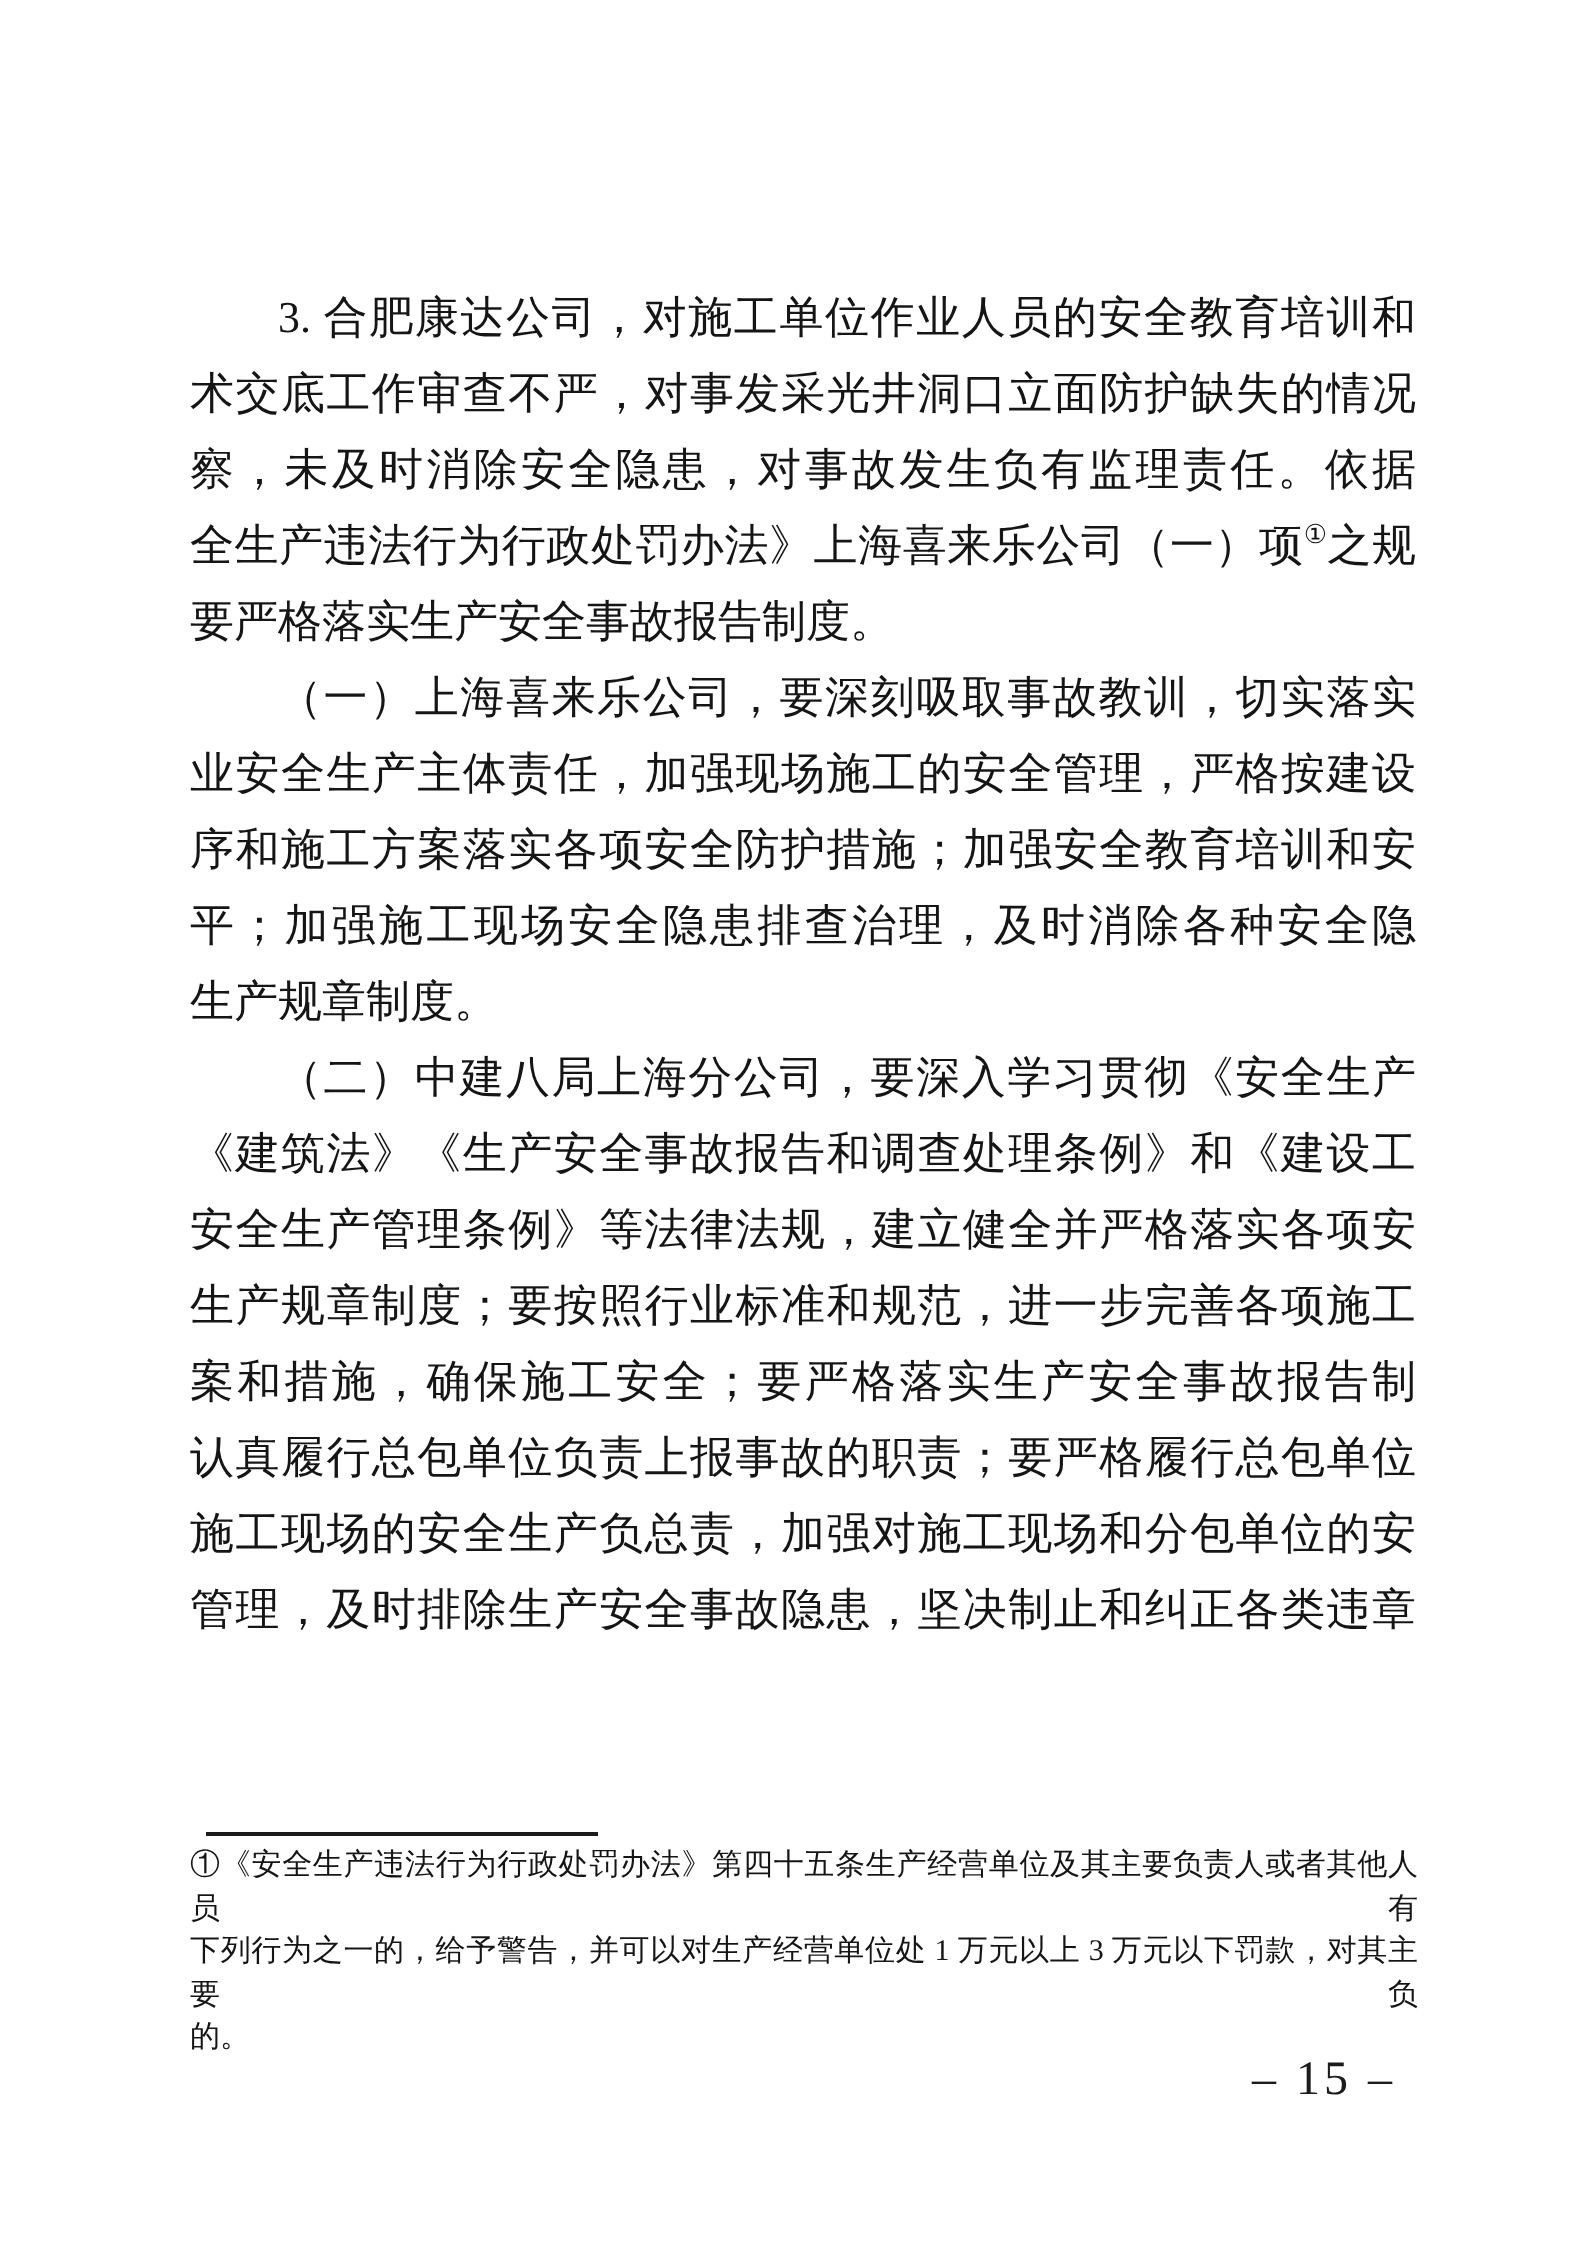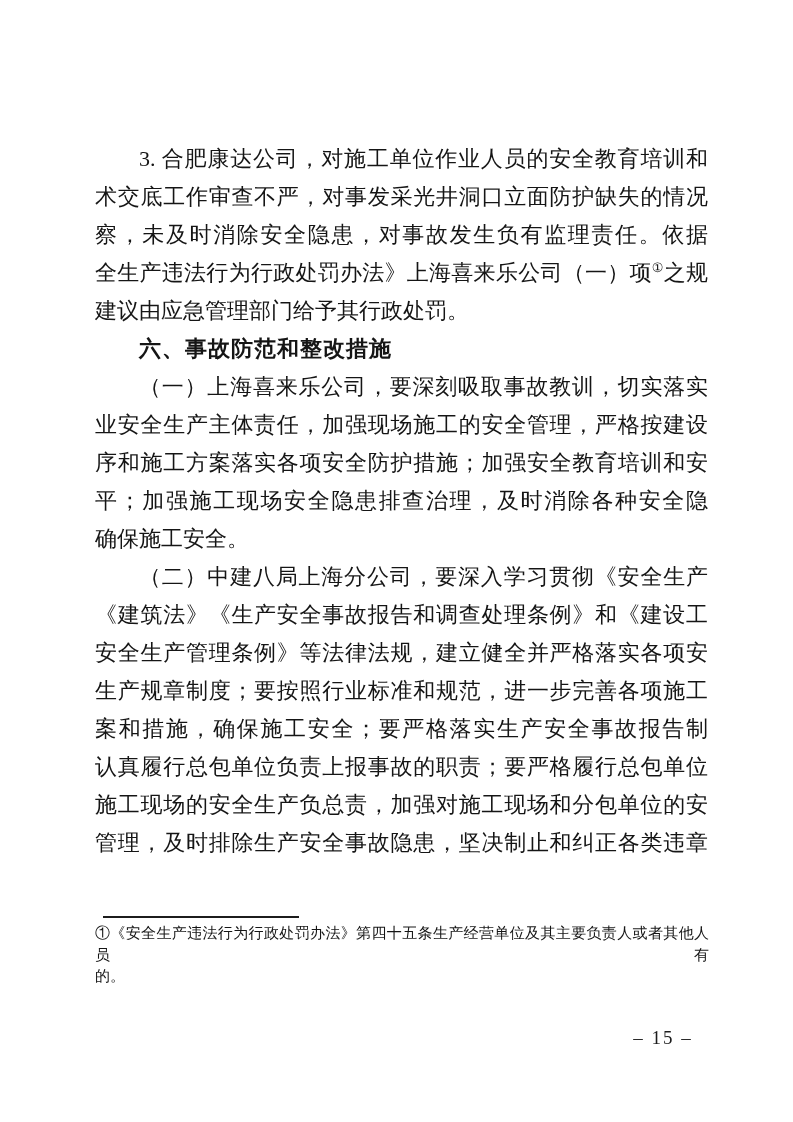--- a/index.html
+++ b/index.html
@@ -65,59 +65,56 @@
     text-align: justify;
     text-align-last: justify;
     color: #151515;
   }
   .fline.last { text-align-last: left; }
   .page-number {
     position: absolute;
     left: 626px;
     top: 1027px;
     width: 74px;
-    font-size: 19px;
+    font-size: 24px;
     letter-spacing: 2px;
-    text-align: center;
     color: #1c1c1c;
     font-family: "Liberation Serif", "DejaVu Serif", serif;
   }
 </style>
 </head>
 <body>
 
 <div class="page">
   <main class="doc">
       <div class="para">
         <div class="line first">3. 合肥康达公司，对施工单位作业人员的安全教育培训和技</div>
         <div class="line">术交底工作审查不严，对事发采光井洞口立面防护缺失的情况失</div>
         <div class="line">察，未及时消除安全隐患，对事故发生负有监理责任。依据《安</div>
         <div class="line"><span>全生产违法行为行政处罚办法》上海喜来乐公司（一）项</span><sup>①</sup><span>之规定，</span></div>
-        <div class="line last">建议由应急管理部门给予其行政处罚。</div>
-      </div>
-      <div class="para">
-        <div class="line first last heading">六、事故防范和整改措施</div>
+        <div class="line last">要严格落实生产安全事故报告制度。</div>
       </div>
       <div class="para">
         <div class="line first">（一）上海喜来乐公司，要深刻吸取事故教训，切实落实企</div>
         <div class="line">业安全生产主体责任，加强现场施工的安全管理，严格按建设程</div>
         <div class="line">序和施工方案落实各项安全防护措施；加强安全教育培训和安全</div>
         <div class="line">平；加强施工现场安全隐患排查治理，及时消除各种安全隐患，</div>
-        <div class="line last">确保施工安全。</div>
+        <div class="line last">生产规章制度。</div>
       </div>
       <div class="para">
         <div class="line first">（二）中建八局上海分公司，要深入学习贯彻《安全生产法》</div>
         <div class="line">《建筑法》《生产安全事故报告和调查处理条例》和《建设工程</div>
         <div class="line">安全生产管理条例》等法律法规，建立健全并严格落实各项安全</div>
         <div class="line">生产规章制度；要按照行业标准和规范，进一步完善各项施工方</div>
         <div class="line">案和措施，确保施工安全；要严格落实生产安全事故报告制度，</div>
         <div class="line">认真履行总包单位负责上报事故的职责；要严格履行总包单位对</div>
         <div class="line">施工现场的安全生产负总责，加强对施工现场和分包单位的安全</div>
         <div class="line">管理，及时排除生产安全事故隐患，坚决制止和纠正各类违章违</div>
       </div>
     </main>
   <div class="footnote-sep"></div>
   <div class="footnote">
       <div class="fline">①《安全生产违法行为行政处罚办法》第四十五条生产经营单位及其主要负责人或者其他人员有</div>
+      <div class="fline">下列行为之一的，给予警告，并可以对生产经营单位处 1 万元以上 3 万元以下罚款，对其主要负</div>
       <div class="fline last">的。</div>
     </div>
   <div class="page-number">– 15 –</div>
 </div>
 
 </body></html>

